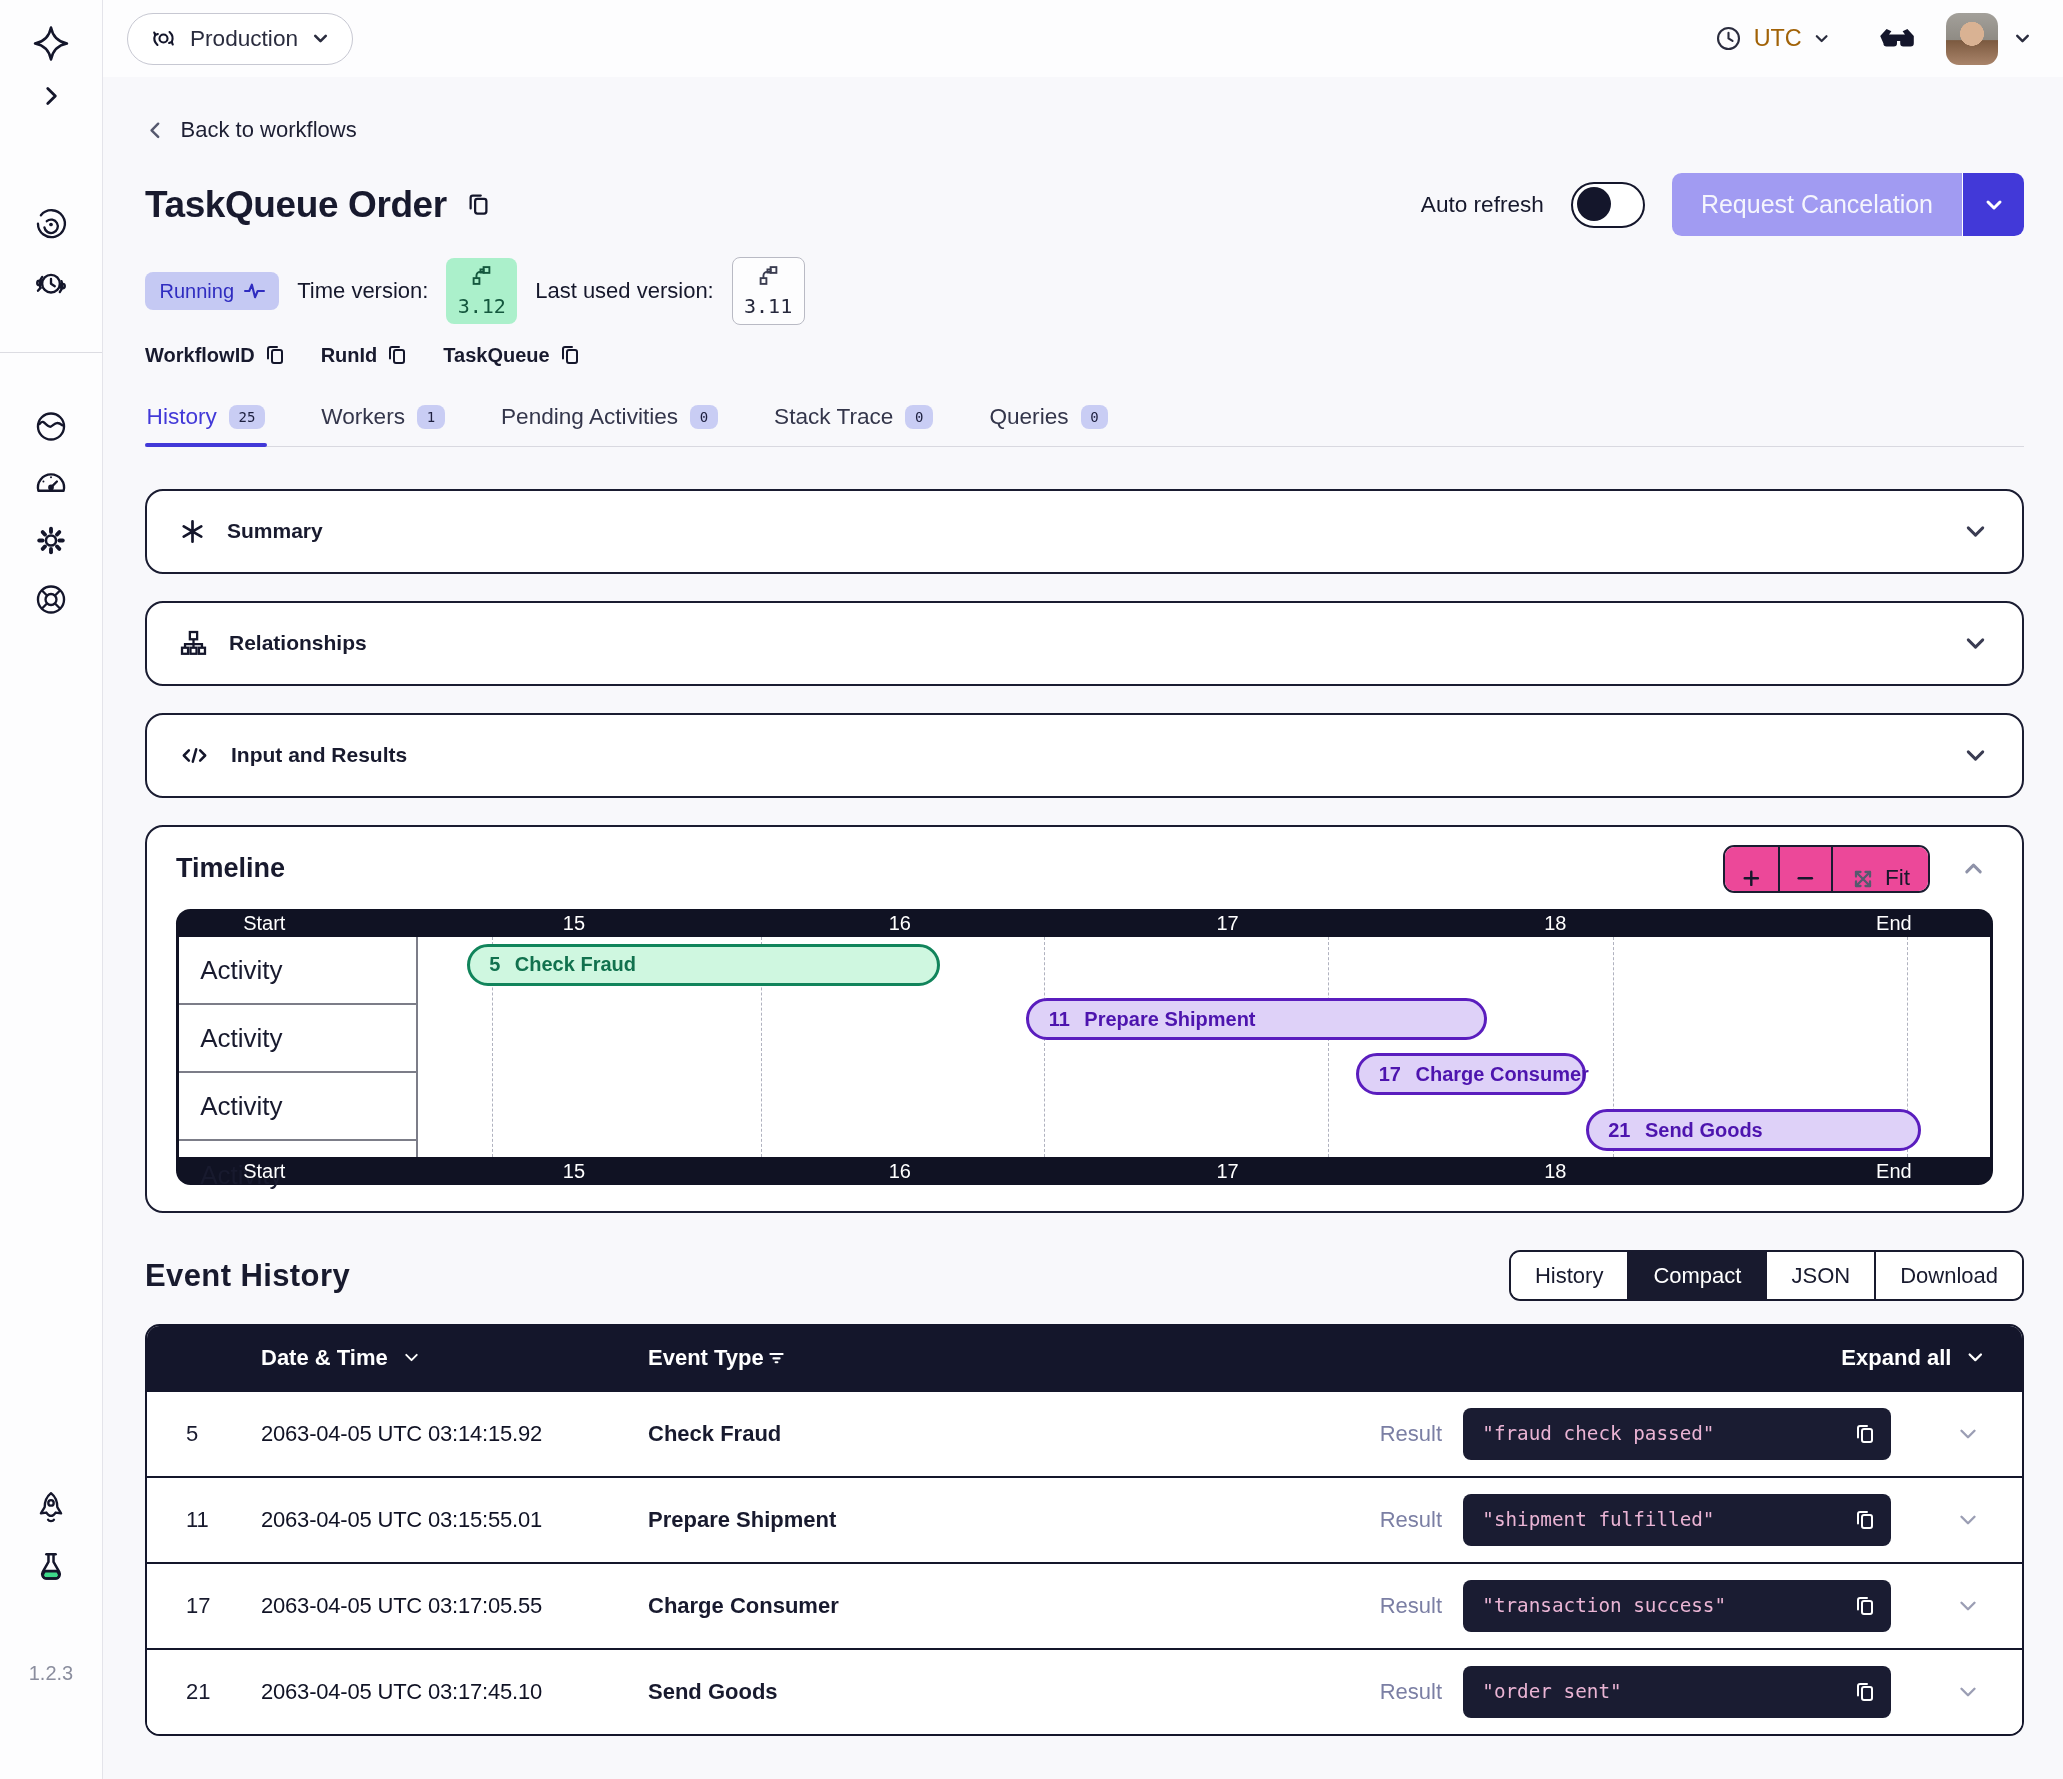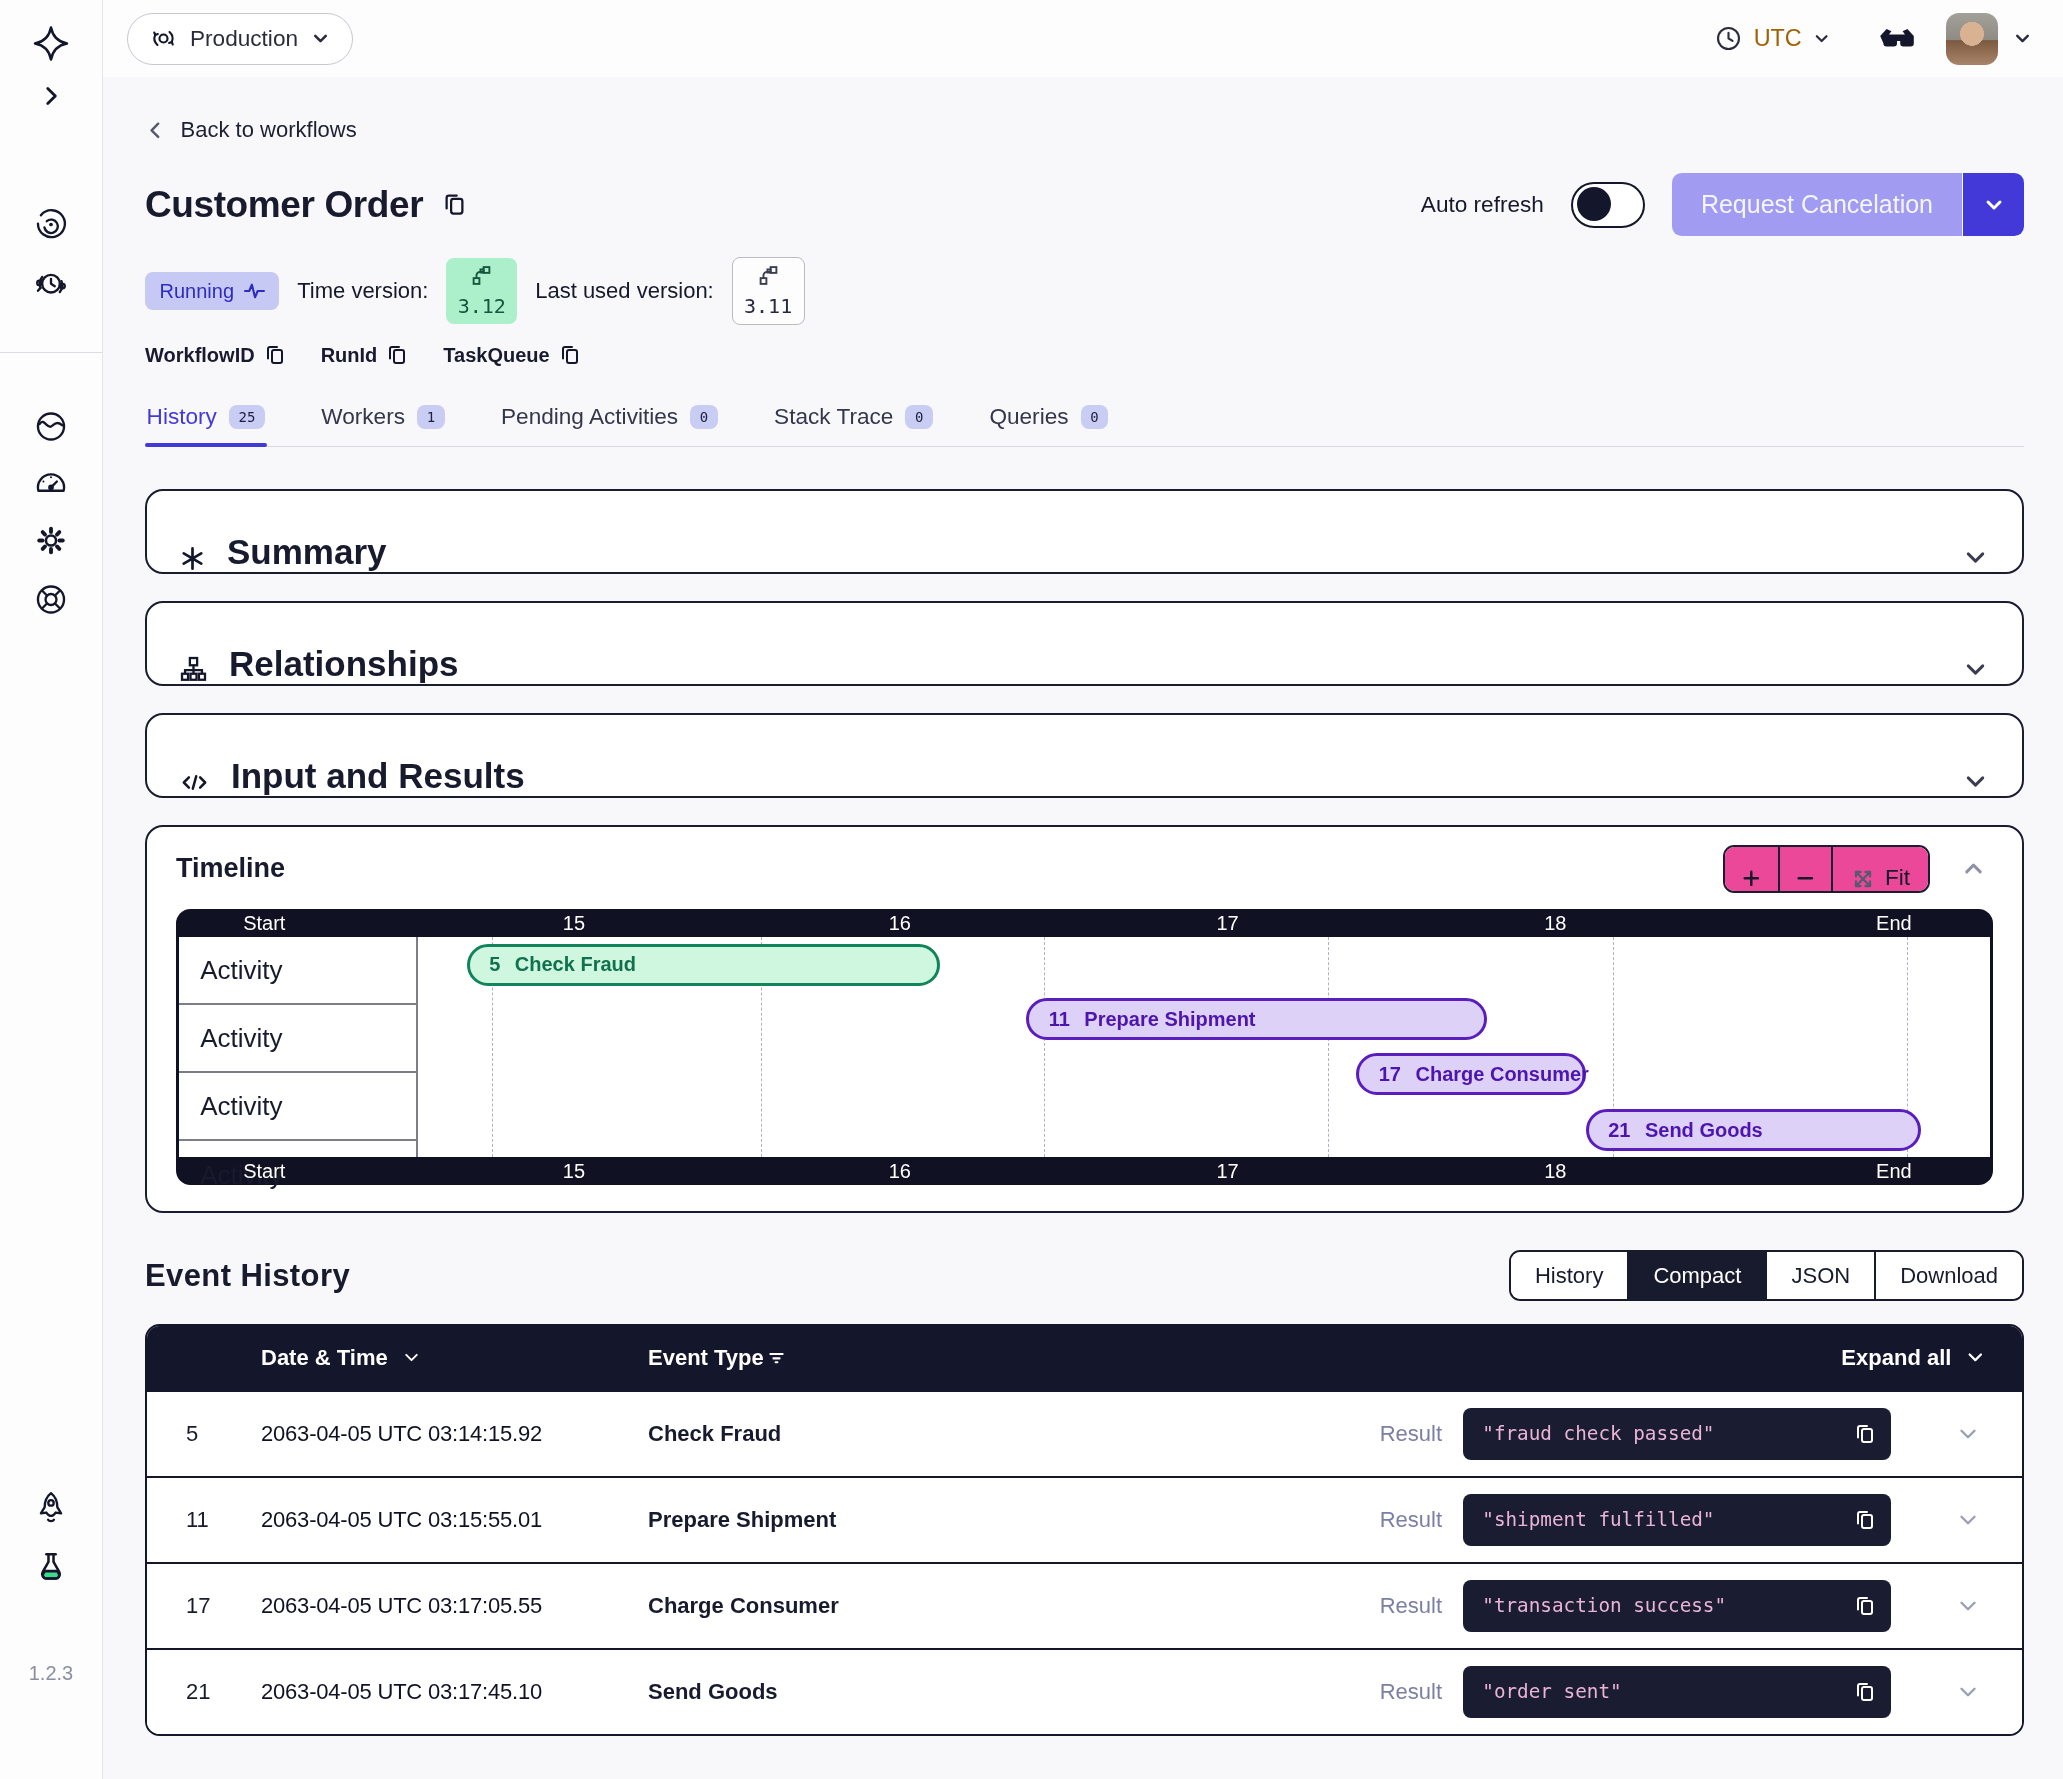--- a/index.html
+++ b/index.html
@@ -51,21 +51,21 @@
 
   
   .tabs{display:flex;gap:53px;margin-top:32px;border-bottom:1.2px solid #d9d9e0;}
   .tab{display:flex;align-items:center;gap:12px;padding:4.8px 1.6px 16px;font-size:22.6px;color:#34364b;cursor:pointer;position:relative;}
   .tab .count{background:var(--badge-bg,#c9cdf4);color:#1d1f3e;border-radius:8px;padding:4px 9.7px;font-size:14px;}
   .tab.active{color:var(--accent,#4239d8);font-weight:500;}
   .tab.active::after{content:"";position:absolute;left:0;right:0;bottom:-1.6px;height:4.8px;border-radius:3.2px;background:var(--accent,#4239d8);}
 
   
   .card{background:#fff;border:2px solid #1a1c31;border-radius:18px;box-sizing:border-box;}
-  .acc{height:85px;display:flex;align-items:flex-end;gap:21px;padding:0 32px;margin-top:27px;font-size:35px;font-weight:600;cursor:pointer;}
+  .acc{height:85px;display:flex;align-items:center;gap:21px;padding:0 32px;margin-top:27px;font-size:21px;font-weight:600;cursor:pointer;}
   .acc:first-of-type{margin-top:42px;}
   .acc .spacer{margin-left:auto;}
 
   
   .tl-card{margin-top:27px;padding:19.3px 29px 26px;}
   .tl-head{display:flex;align-items:center;height:45px;}
   .tl-title{font-size:27px;font-weight:600;}
   .tl-controls{margin-left:auto;display:flex;align-items:center;}
   .zoom-group{display:flex;border:2px solid #1a1c31;border-radius:11.3px;overflow:hidden;background:#fff;}
   .zoom-group .zbtn{display:flex;align-items:flex-end;justify-content:center;width:53px;height:44px;background:#ec4899;border:none;border-left:2px solid #1a1c31;cursor:pointer;font-size:29px;color:#16182c;}
@@ -239,21 +239,21 @@
   <main class="content">
 
     <a class="back">
       <svg width="22.6" height="22.6" viewBox="0 0 24 24" fill="none" stroke="#55586e" stroke-width="2.6" stroke-linecap="round" stroke-linejoin="round">
           <polyline points="14 5 7 12 14 19"></polyline>
         </svg>
       <span>Back to workflows</span>
     </a>
 
     <div class="title-row">
-      <h1 class="wf-title" style="margin:0">Customer Order</h1>
+      <h1 class="wf-title" style="margin:0">TaskQueue Order</h1>
       <button class="copy-btn">
         <svg width="27" height="27" viewBox="0 0 24 24" fill="none" stroke="#14162b" stroke-width="2" stroke-linecap="round" stroke-linejoin="round">
             <rect x="9" y="7" width="10" height="13" rx="2"></rect>
             <path d="M5 15.5V6a2 2 0 0 1 2-2h7"></path>
           </svg>
       </button>
       <div class="title-right">
         <span class="autorefresh">Auto refresh</span>
         <div class="toggle">
             <div class="knob"></div>

